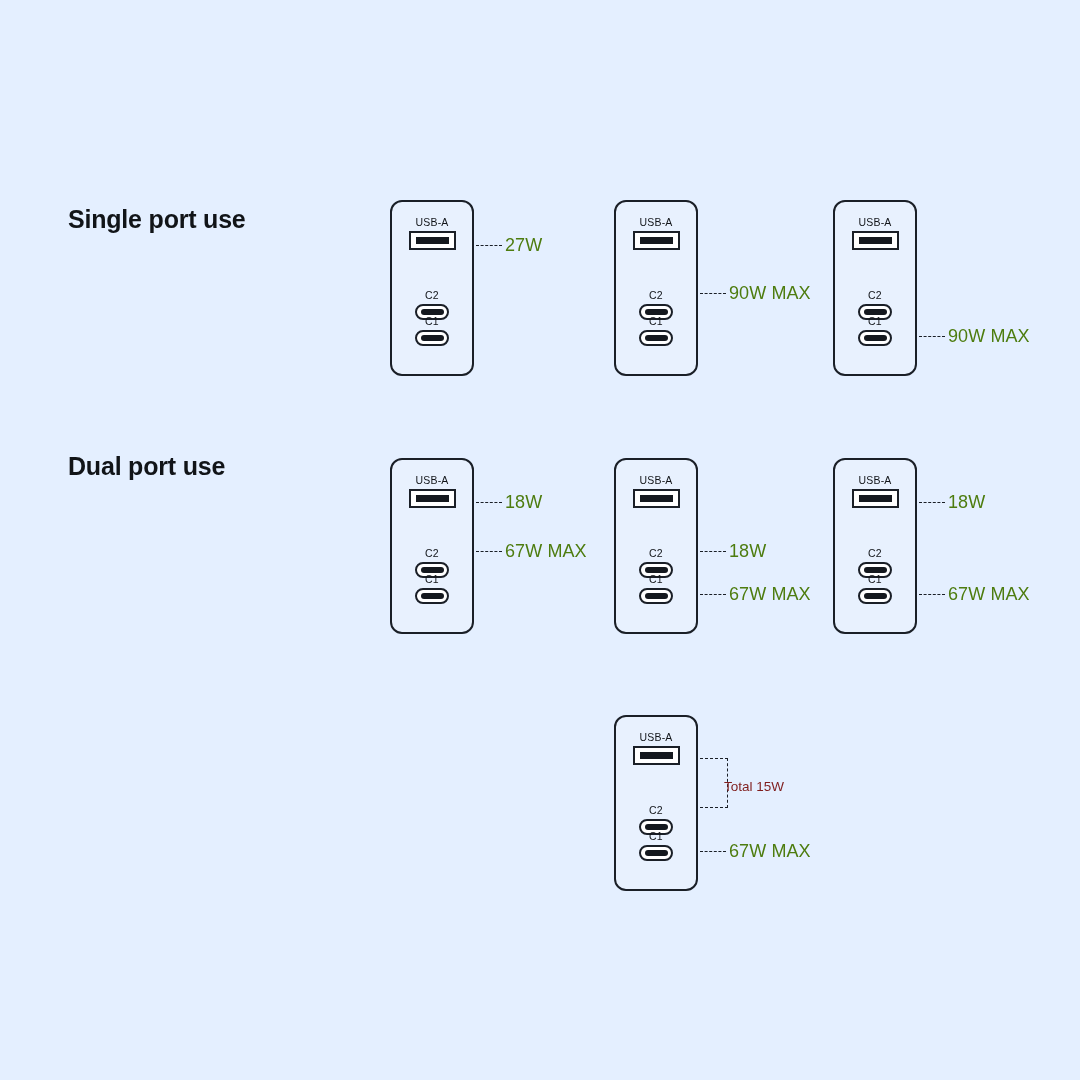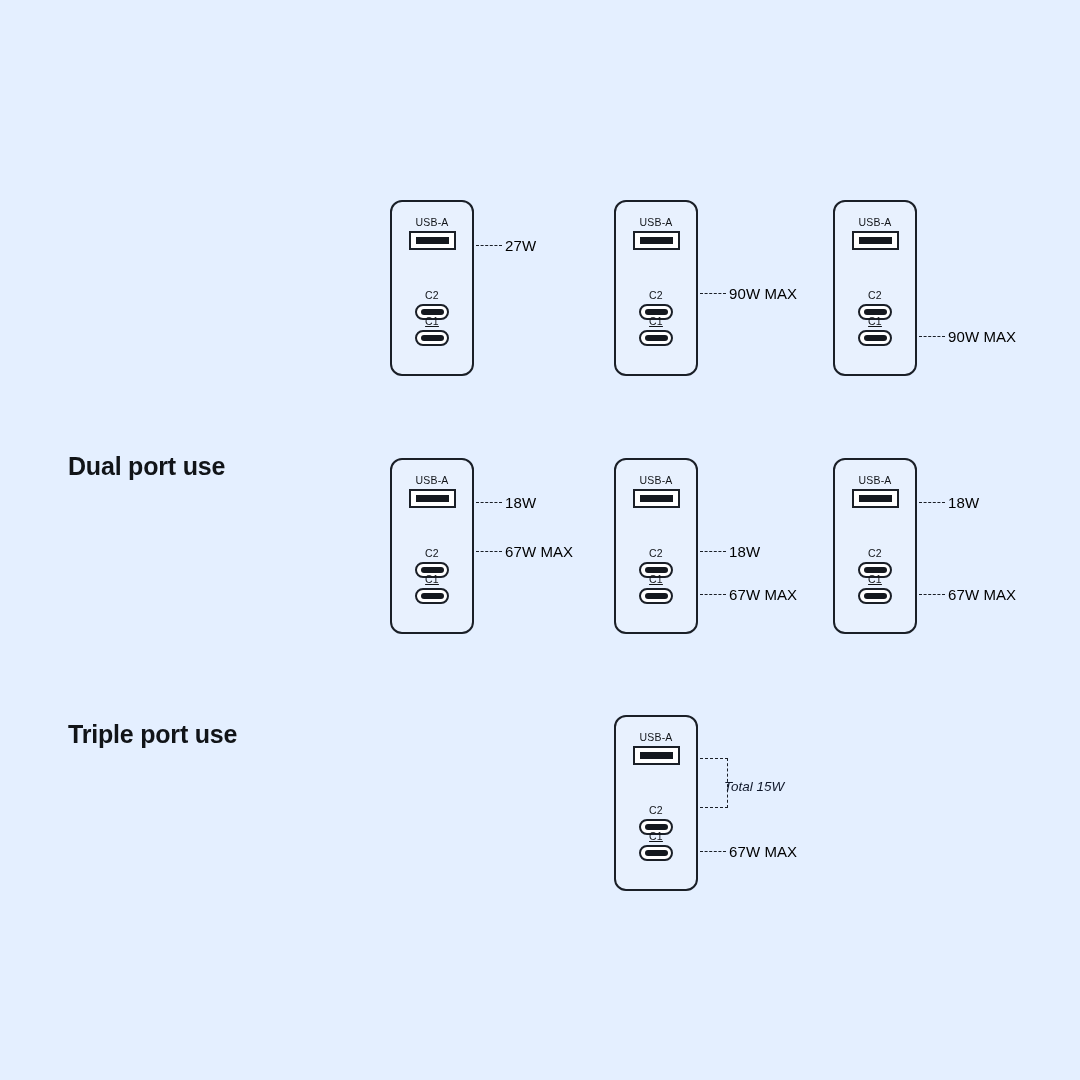--- a/index.html
+++ b/index.html
@@ -96,65 +96,65 @@
     display: block;
     width: 23px;
     height: 6px;
     border-radius: 3px;
     background: #14181e;
   }
 
   
   .slot-a  { top: 14px; }
   .slot-c2 { top: 68px; margin-top: 19px; }
-  .slot-c1 { top: 113px; text-decoration: underline; }
+  .slot-c1 { top: 113px; }
 
   
   .leader {
     position: absolute;
     display: flex;
     align-items: center;
     height: 16px;
     white-space: nowrap;
   }
   .leader .dash {
     display: block;
     width: 26px;
     height: 0;
     border-top: 1.6px dashed #1a1f27;
     margin-right: 3px;
   }
   .leader .val {
-    font-size: 15px;
+    font-size: 18px;
     letter-spacing: 0.1px;
-    color: #000000;
+    color: #4d7c0f;
   }
 
   
   .bracket {
     position: absolute;
     box-sizing: border-box;
     border-top: 1.6px dashed #1a1f27;
     border-right: 1.6px dashed #1a1f27;
     border-bottom: 1.6px dashed #1a1f27;
     border-left: 0;
   }
   .bracket-label {
     position: absolute;
     font-size: 13.5px;
-    color: #0f172a;
+    color: #7f1d1d;
     white-space: nowrap;
-    font-style: italic;
   }
 </style>
 </head>
 <body>
 
 <div class="canvas">
 
+  <div class="section-title row1-title">Single port use</div>
 
   <div class="unit" style="left:390px; top:200px;">
     <div class="port-group slot-a">
       <span class="port-label">USB-A</span>
       <span class="usba-glyph">
           <i></i>
         </span>
     </div>
     <div class="port-group slot-c2">
       <span class="port-label">C2</span>
@@ -306,21 +306,20 @@
   </div>
   <div class="leader" style="left:919px; top:494px;">
     <span class="dash"></span>
     <span class="val">18W</span>
   </div>
   <div class="leader" style="left:919px; top:586px;">
     <span class="dash"></span>
     <span class="val">67W MAX</span>
   </div>
 
-  <div class="section-title row3-title">Triple port use</div>
 
   <div class="unit" style="left:614px; top:715px;">
     <div class="port-group slot-a">
       <span class="port-label">USB-A</span>
       <span class="usba-glyph">
           <i></i>
         </span>
     </div>
     <div class="port-group slot-c2">
       <span class="port-label">C2</span>

